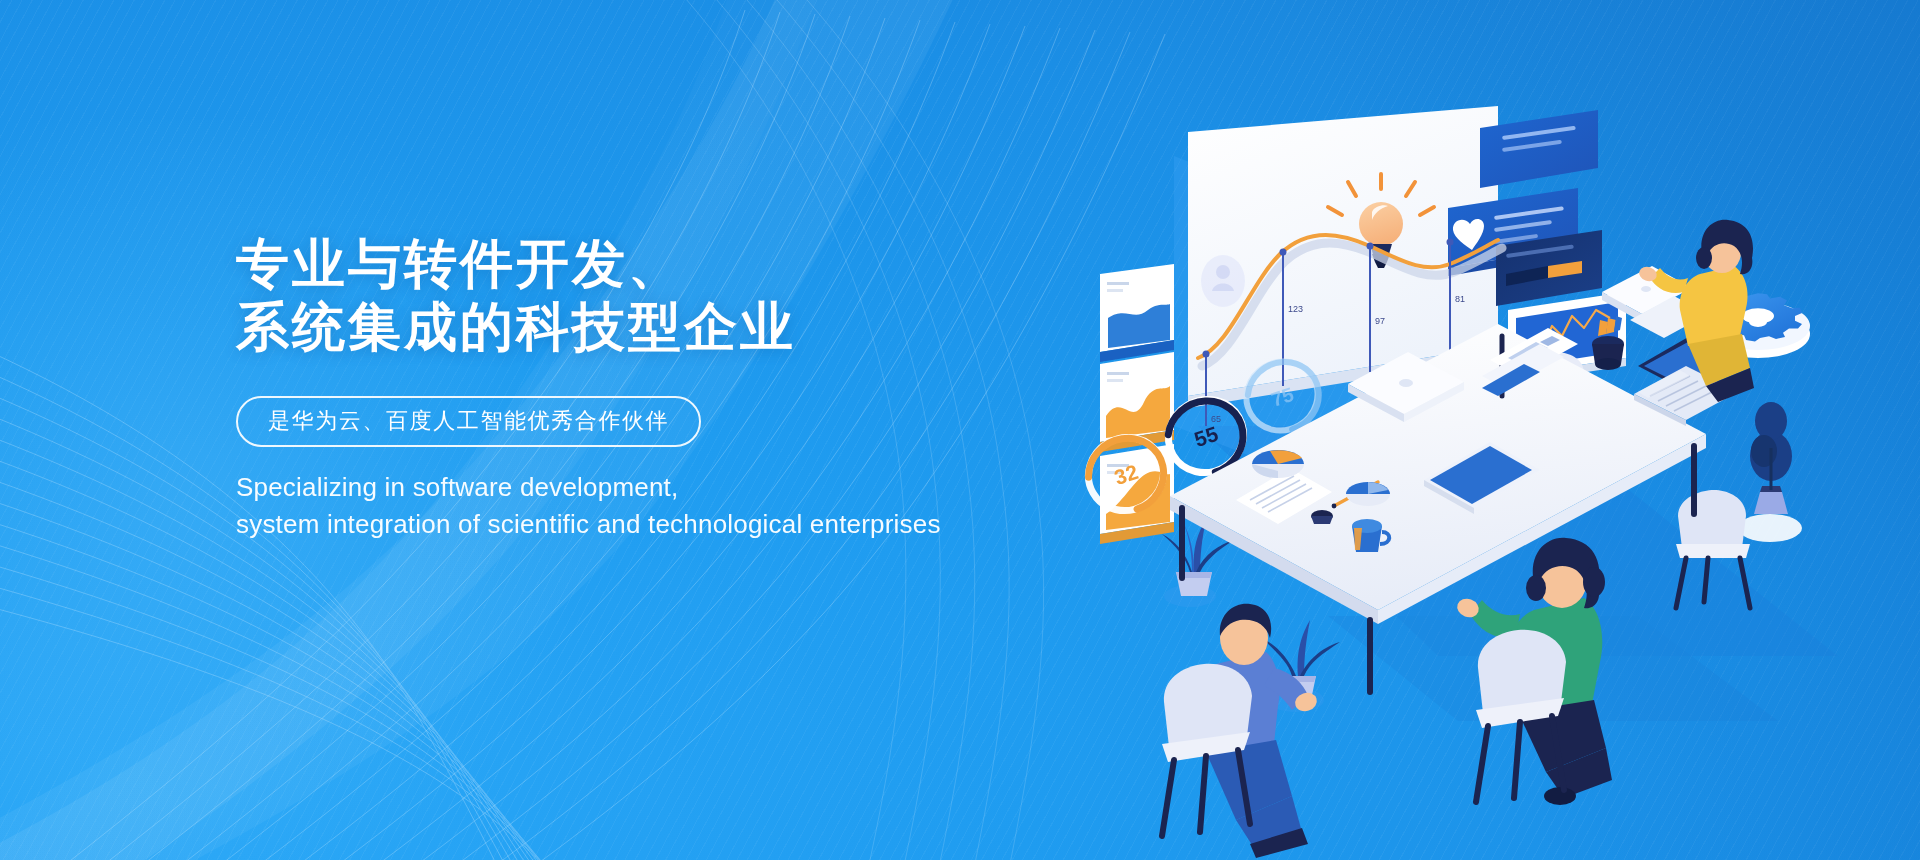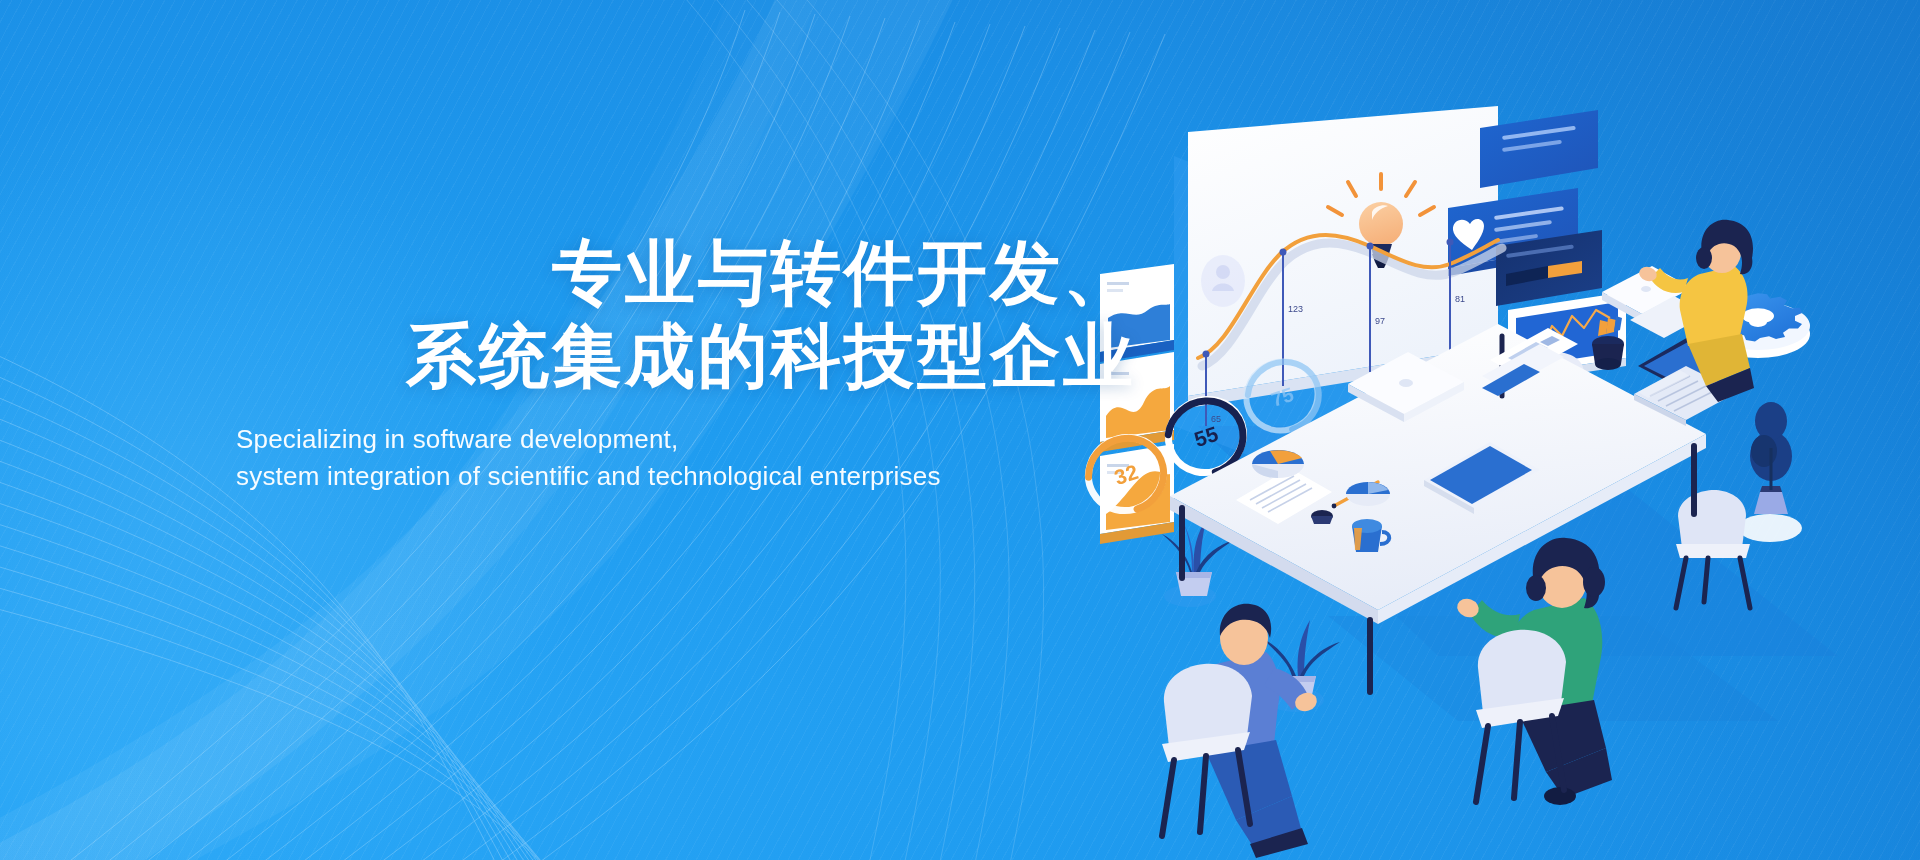--- a/index.html
+++ b/index.html
@@ -36,27 +36,26 @@
   }
   .glow-l{
     position:absolute; left:-180px; top:120px; width:900px; height:760px;
     background:radial-gradient(circle at 40% 50%, rgba(120,205,255,.20), rgba(120,205,255,0) 62%);
   }
 
   
   .copy{ position:absolute; left:236px; top:232px; width:900px; z-index:6; }
   .headline{
     color:#ffffff;
-    font-size:70px;
+    font-size:53px;
     font-weight:700;
     letter-spacing:3px;
     line-height:1.19;
     text-shadow:0 2px 14px rgba(6,70,140,.28);
     white-space:pre-line;
-    text-align:right;
   }
   .pill{
     display:inline-block;
     margin-top:38px;
     padding:12px 30px 13px;
     border:2px solid rgba(255,255,255,.92);
     border-radius:40px;
     color:#ffffff;
     font-size:22px;
     letter-spacing:1.6px;
@@ -147,20 +146,21 @@
       </g>
     </svg>
     <div class="stripes"></div>
     <div class="glow-l"></div>
     <div class="vignette-r"></div>
   </div>
 
   <div class="copy">
     <h1 class="headline">专业与转件开发、
 系统集成的科技型企业</h1>
+    <div class="pill">是华为云、百度人工智能优秀合作伙伴</div>
     <p class="sub">Specializing in software development,
 system integration of scientific and technological enterprises</p>
   </div>
 
   <div class="illus">
     <svg viewBox="0 0 820 660">
       <defs>
         <linearGradient id="panelG" x1="0" y1="0" x2="0.4" y2="1">
           <stop offset="0%" stop-color="#ffffff"></stop>
             <stop offset="100%" stop-color="#eef3fb"></stop>

